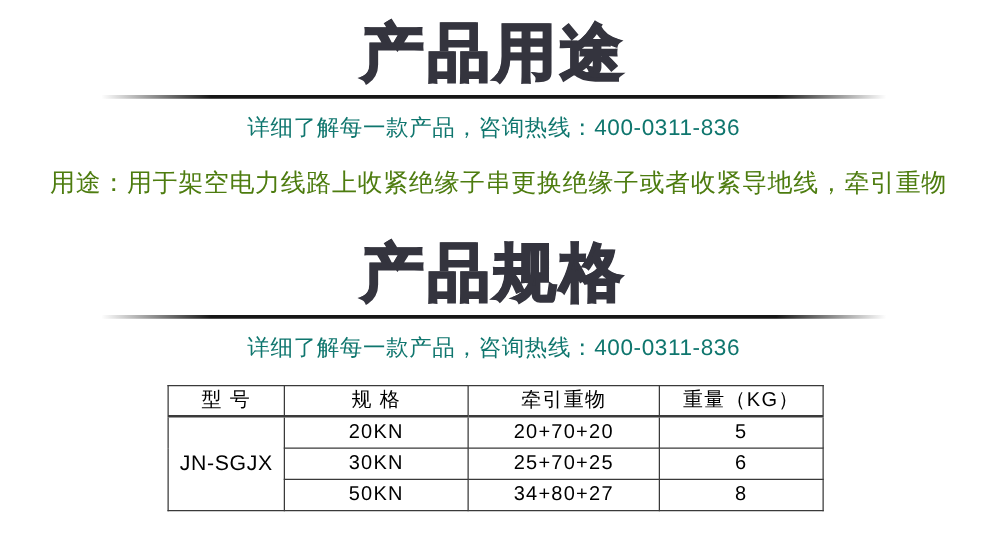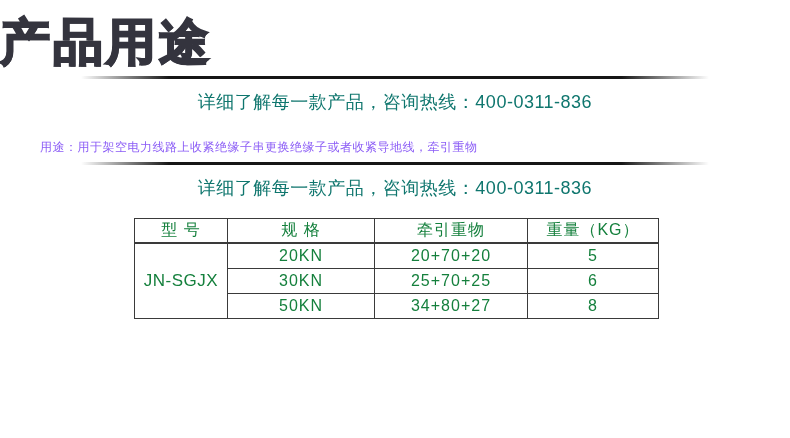--- a/index.html
+++ b/index.html
@@ -9,21 +9,21 @@
   }
   body {
     width: 790px;
     height: 438px;
     overflow: hidden;
     font-family: "Liberation Sans", sans-serif;
     color: #2b2b2b;
   }
   .big-title {
     margin: 0;
-    text-align: left;
+    text-align: center;
     font-size: 50px;
     line-height: 60px;
     font-weight: 900;
     letter-spacing: 3px;
     color: #34343e;
     -webkit-text-stroke: 2px #34343e;
     text-shadow: 0.5px 0.5px 0 #34343e, -0.5px -0.5px 0 #34343e;
   }
   .section-usage .big-title { padding-top: 12px; }
   .section-specs .big-title { padding-top: 30px; }
@@ -40,39 +40,39 @@
   .hotline {
     margin: 12px 0 0;
     text-align: center;
     font-size: 18px;
     line-height: 22px;
     color: #0f766e;
     letter-spacing: 0.5px;
   }
   .usage-desc {
     margin: 23px 0 0 40px;
-    font-size: 12px;
+    font-size: 20px;
     line-height: 22px;
-    color: #8b5cf6;
+    color: #4d7c0f;
     letter-spacing: 0.5px;
   }
   table.spec {
     border-collapse: collapse;
     table-layout: fixed;
     width: 524px;
     margin: 19px 0 0 134px;
   }
   table.spec th,
   table.spec td {
     border: 1px solid #3a3a3a;
     text-align: center;
     vertical-align: middle;
     font-size: 16px;
     font-weight: normal;
-    color: #15803d;
+    color: #000000;
     padding: 0;
     height: 24px;
     letter-spacing: 1px;
   }
   table.spec thead th {
     border-bottom-width: 2px;
     height: 23px;
   }
   table.spec td.model-cell {
     font-size: 17px;
@@ -85,20 +85,21 @@
 <div>
 
   <section class="section-usage">
     <h1 class="big-title">产品用途</h1>
     <div class="divider"></div>
     <p class="hotline">详细了解每一款产品，咨询热线：400-0311-836</p>
     <p class="usage-desc">用途：用于架空电力线路上收紧绝缘子串更换绝缘子或者收紧导地线，牵引重物</p>
   </section>
 
   <section class="section-specs">
+    <h1 class="big-title">产品规格</h1>
     <div class="divider"></div>
     <p class="hotline">详细了解每一款产品，咨询热线：400-0311-836</p>
 
     <table class="spec">
       <colgroup>
         <col style="width:93px">
         <col style="width:147px">
         <col style="width:153px">
         <col style="width:131px">
       </colgroup>

